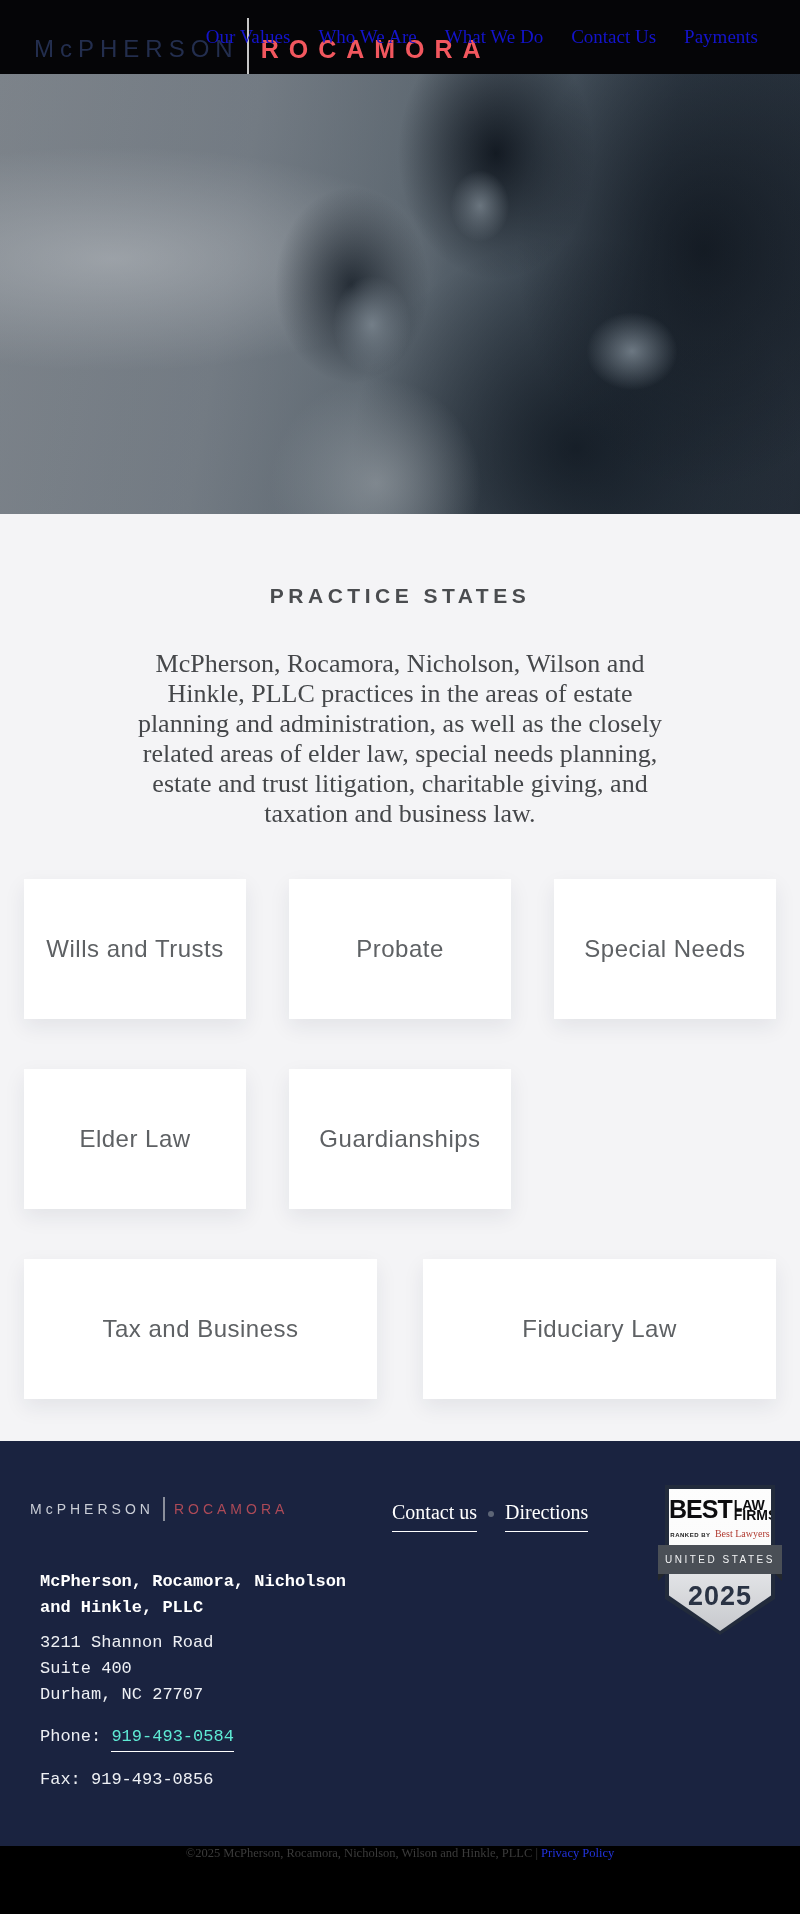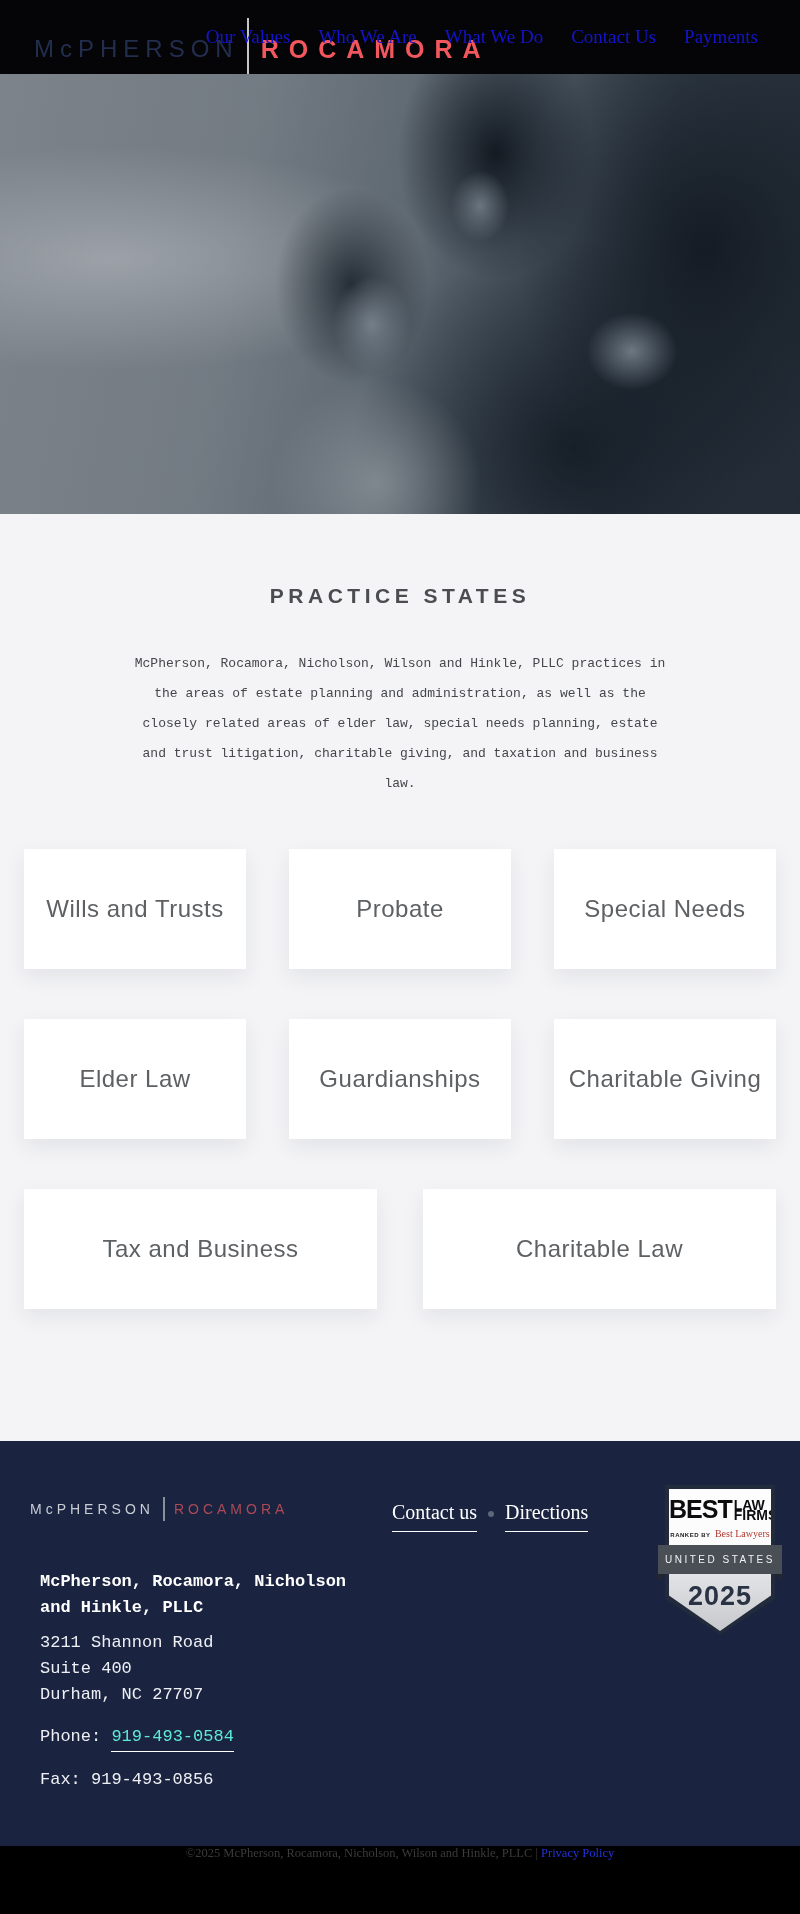--- a/index.html
+++ b/index.html
@@ -27,25 +27,25 @@
       radial-gradient(ellipse 140px 180px at 62% 18%, rgba(12,18,24,.95), rgba(12,18,24,0) 70%),
       radial-gradient(ellipse 260px 330px at 88% 40%, rgba(14,20,26,.9), rgba(14,20,26,0) 72%),
       radial-gradient(ellipse 320px 300px at 72% 85%, rgba(16,24,31,.9), rgba(16,24,31,0) 70%),
       radial-gradient(ellipse 480px 160px at 14% 42%, rgba(225,229,231,.8), rgba(225,229,231,0) 70%),
       linear-gradient(100deg,#a7adb1 0%,#99a1a7 30%,#7e8990 48%,#5a6770 62%,#39454f 78%,#273039 100%);
   }
 
   
   .practice{box-sizing:border-box;height:927px;background:#f4f4f6;padding-top:68px;}
   .practice-heading{margin:0;text-align:center;font-size:21px;font-weight:700;letter-spacing:4.5px;color:#4a4c4f;line-height:28px;}
-  .practice-intro{width:540px;margin:39px auto 0;text-align:center;font-family:Liberation Mono, monospace;
-    font-size:13px;line-height:30px;color:#45474a;}
+  .practice-intro{width:540px;margin:39px auto 0;text-align:center;font-family:Liberation Serif, serif;
+    font-size:26px;line-height:30px;color:#45474a;}
   .card-grid{width:752px;margin:50px auto 0;display:grid;grid-template-columns:repeat(3,222px);gap:43px;}
   .card-grid.wide{grid-template-columns:repeat(2,353px);gap:46px;}
-  .card{height:120px;background:#ffffff;box-shadow:0 8px 20px rgba(30,40,60,.08);
+  .card{height:140px;background:#ffffff;box-shadow:0 8px 20px rgba(30,40,60,.08);
     display:flex;align-items:center;justify-content:center;cursor:pointer;}
   .card span{font-size:24px;font-weight:300;color:#5e6164;letter-spacing:.5px;text-align:center;}
 
   
   .site-footer{position:relative;height:405px;background:#1a2340;}
   .footer-logo{position:absolute;left:30px;top:56px;display:flex;align-items:center;white-space:nowrap;}
   .footer-logo .fl-left{font-size:14px;letter-spacing:4px;color:#c9cdd6;}
   .footer-logo .fl-divider{display:inline-block;width:2px;height:24px;background:#8a8f9c;margin:0 9px;}
   .footer-logo .fl-right{font-size:14px;letter-spacing:4px;color:#ad4a57;}
   .footer-links{position:absolute;left:392px;top:60px;display:flex;align-items:center;}
@@ -126,31 +126,28 @@
     </div>
   </div>
 
   <div class="card-grid">
     <div class="card">
       <span>Elder Law</span>
     </div>
     <div class="card">
       <span>Guardianships</span>
     </div>
-    <div class="card">
-      <span>Charitable Giving</span>
-    </div>
   </div>
 
   <div class="card-grid wide">
     <div class="card">
       <span>Tax and Business</span>
     </div>
     <div class="card">
-      <span>Charitable Law</span>
+      <span>Fiduciary Law</span>
     </div>
   </div>
 </section>
 
 <footer class="site-footer">
   <div class="footer-logo">
     <span class="fl-left">McPHERSON</span>
     <span class="fl-divider"></span>
     <span class="fl-right">ROCAMORA</span>
   </div>

